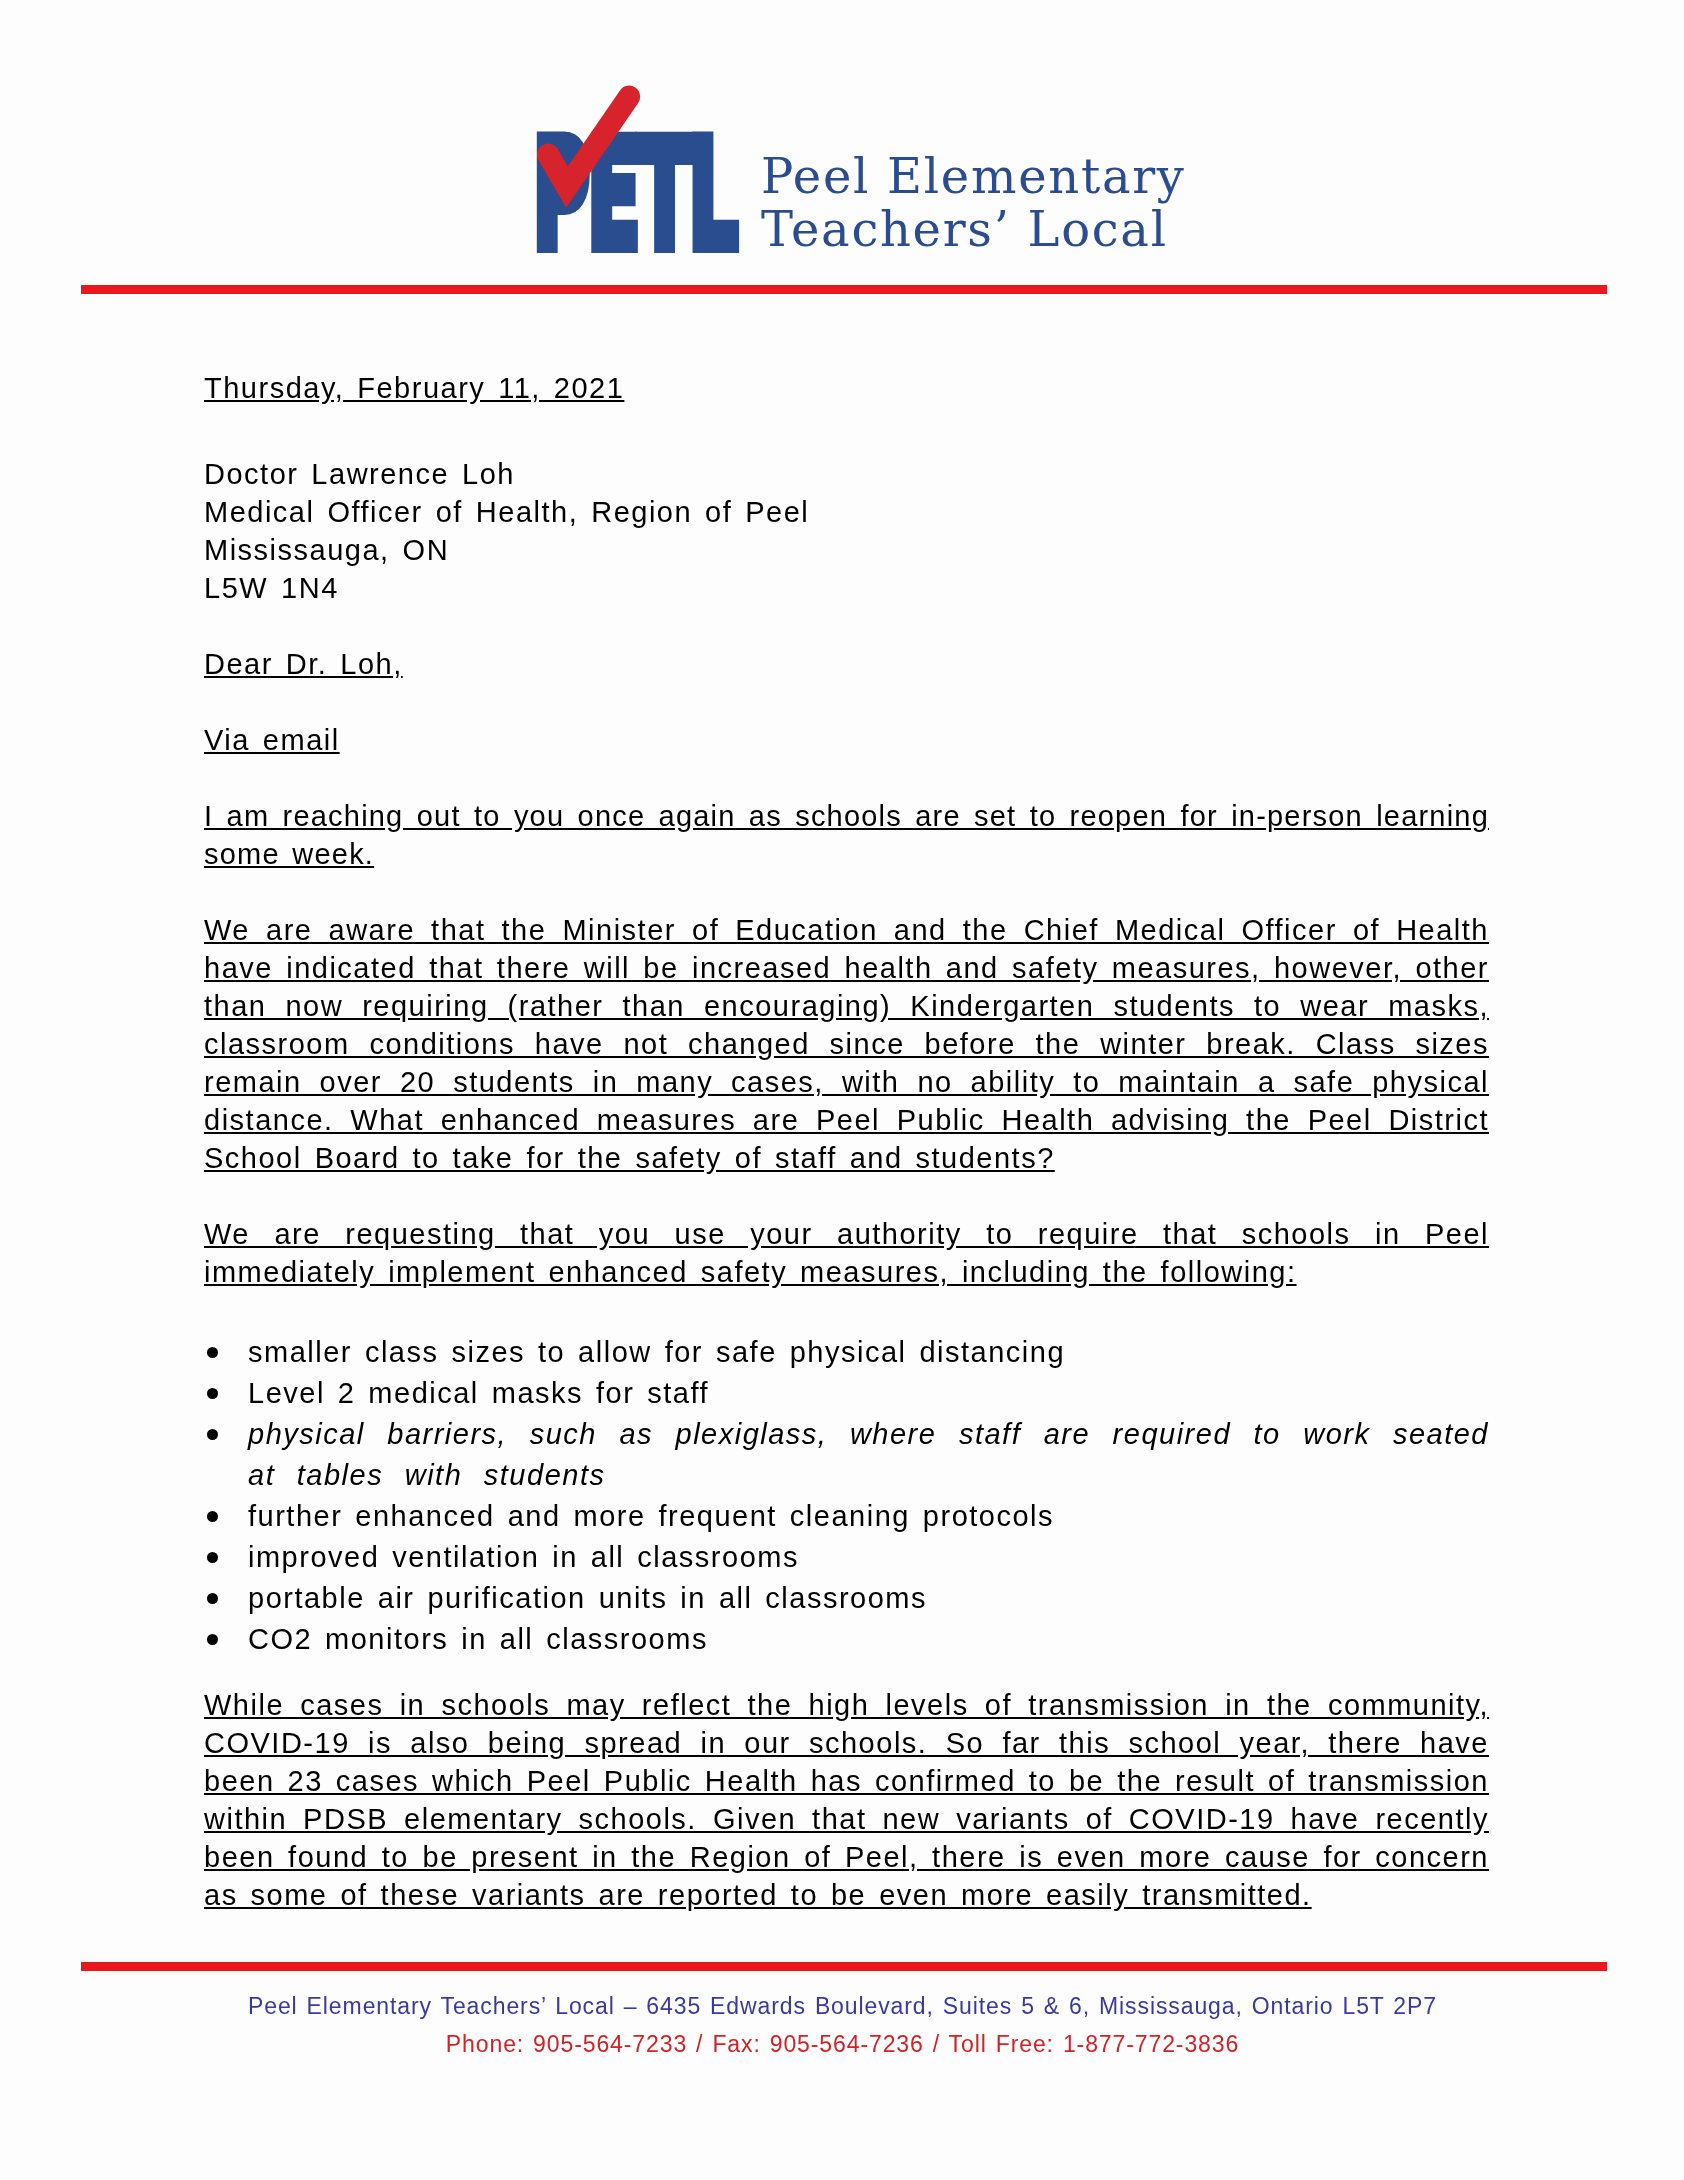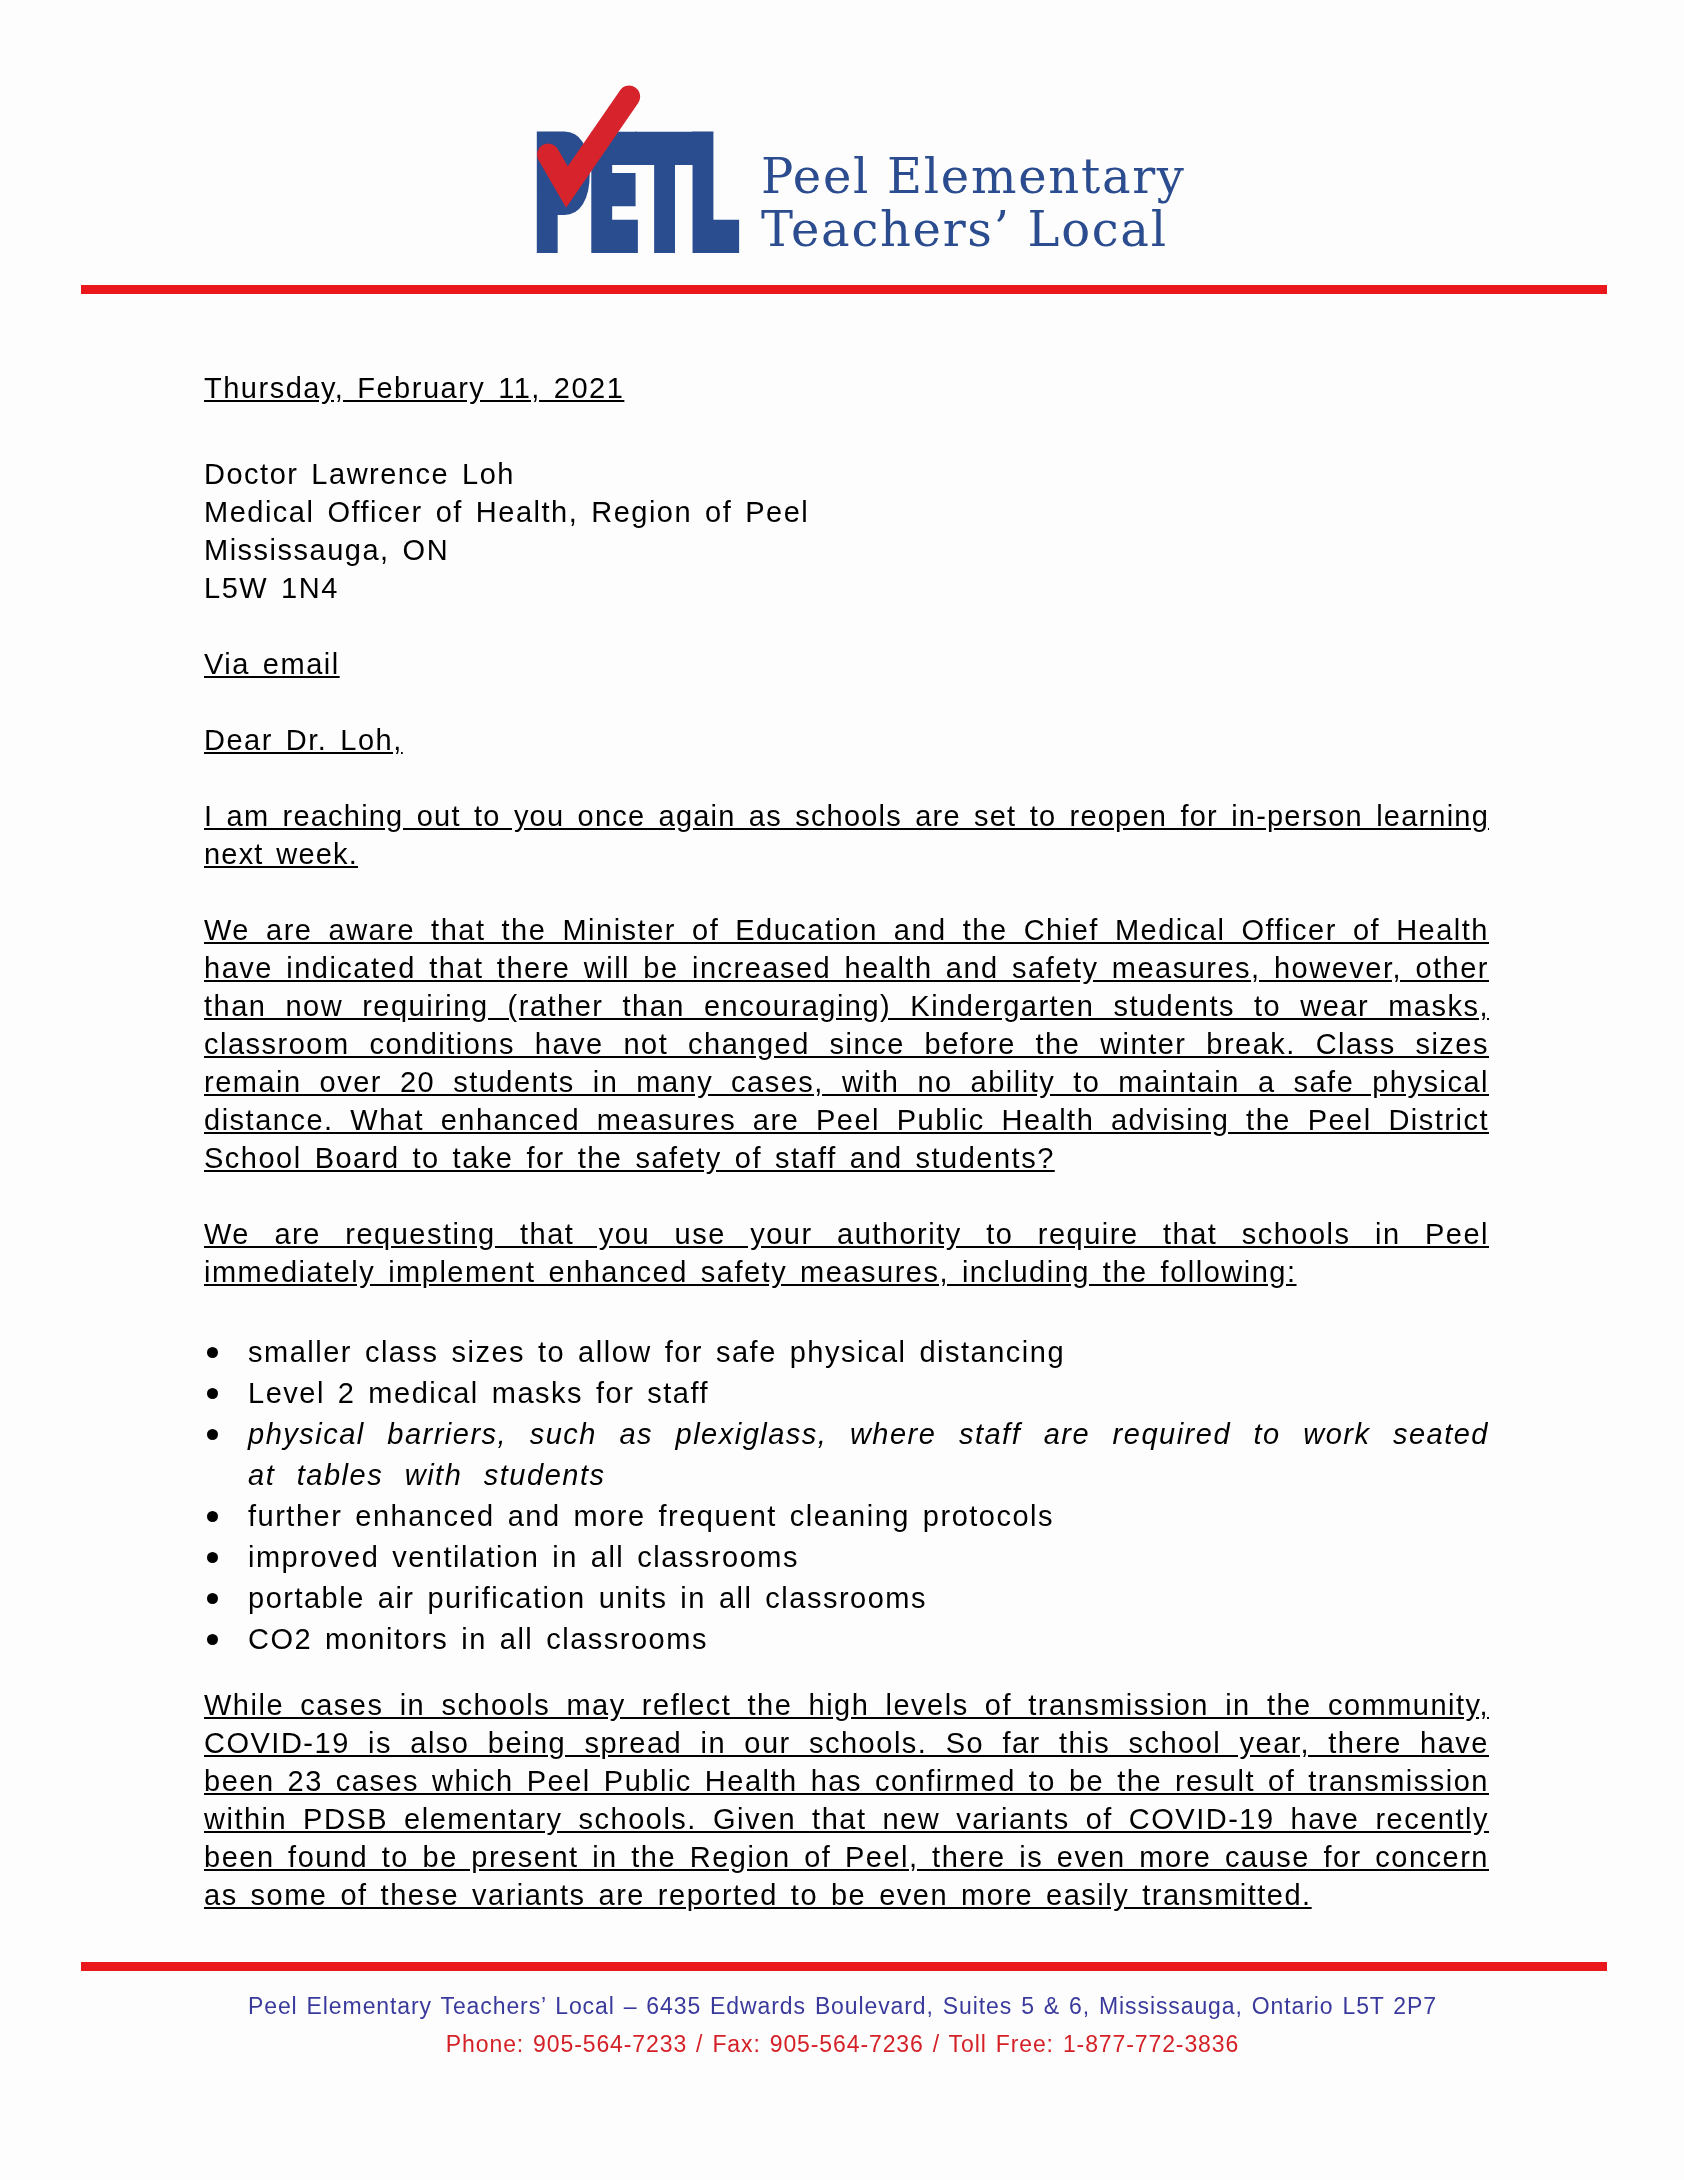--- a/index.html
+++ b/index.html
@@ -94,25 +94,25 @@
 
     <p class="block-left date-line">Thursday, February 11, 2021</p>
 
     <div class="address-block block-left">
       <div>Doctor Lawrence Loh</div>
       <div>Medical Officer of Health, Region of Peel</div>
       <div>Mississauga, ON</div>
       <div>L5W 1N4</div>
     </div>
 
+    <p class="block-left">Dear Dr. Loh,</p>
+
     <p class="block-left">Via email</p>
 
-    <p class="block-left">Dear Dr. Loh,</p>
-
-    <p class="opening-para">I am reaching out to you once again as schools are set to reopen for in-person learning next week.</p>
+    <p class="opening-para">I am reaching out to you once again as schools are set to reopen for in-person learning some week.</p>
 
     <p>We are aware that the Minister of Education and the Chief Medical Officer of Health have indicated that there will be increased health and safety measures, however, other than now requiring (rather than encouraging) Kindergarten students to wear masks, classroom conditions have not changed since before the winter break. Class sizes remain over 20 students in many cases, with no ability to maintain a safe physical distance. What enhanced measures are Peel Public Health advising the Peel District School Board to take for the safety of staff and students?</p>
 
     <p>We are requesting that you use your authority to require that schools in Peel immediately implement enhanced safety measures, including the following:</p>
 
     <ul class="measures">
       <li>smaller class sizes to allow for safe physical distancing</li>
       <li>Level 2 medical masks for staff</li>
       <li class="justified-wrap">physical barriers, such as plexiglass, where staff are required to work seated at tables with students</li>
       <li>further enhanced and more frequent cleaning protocols</li>

